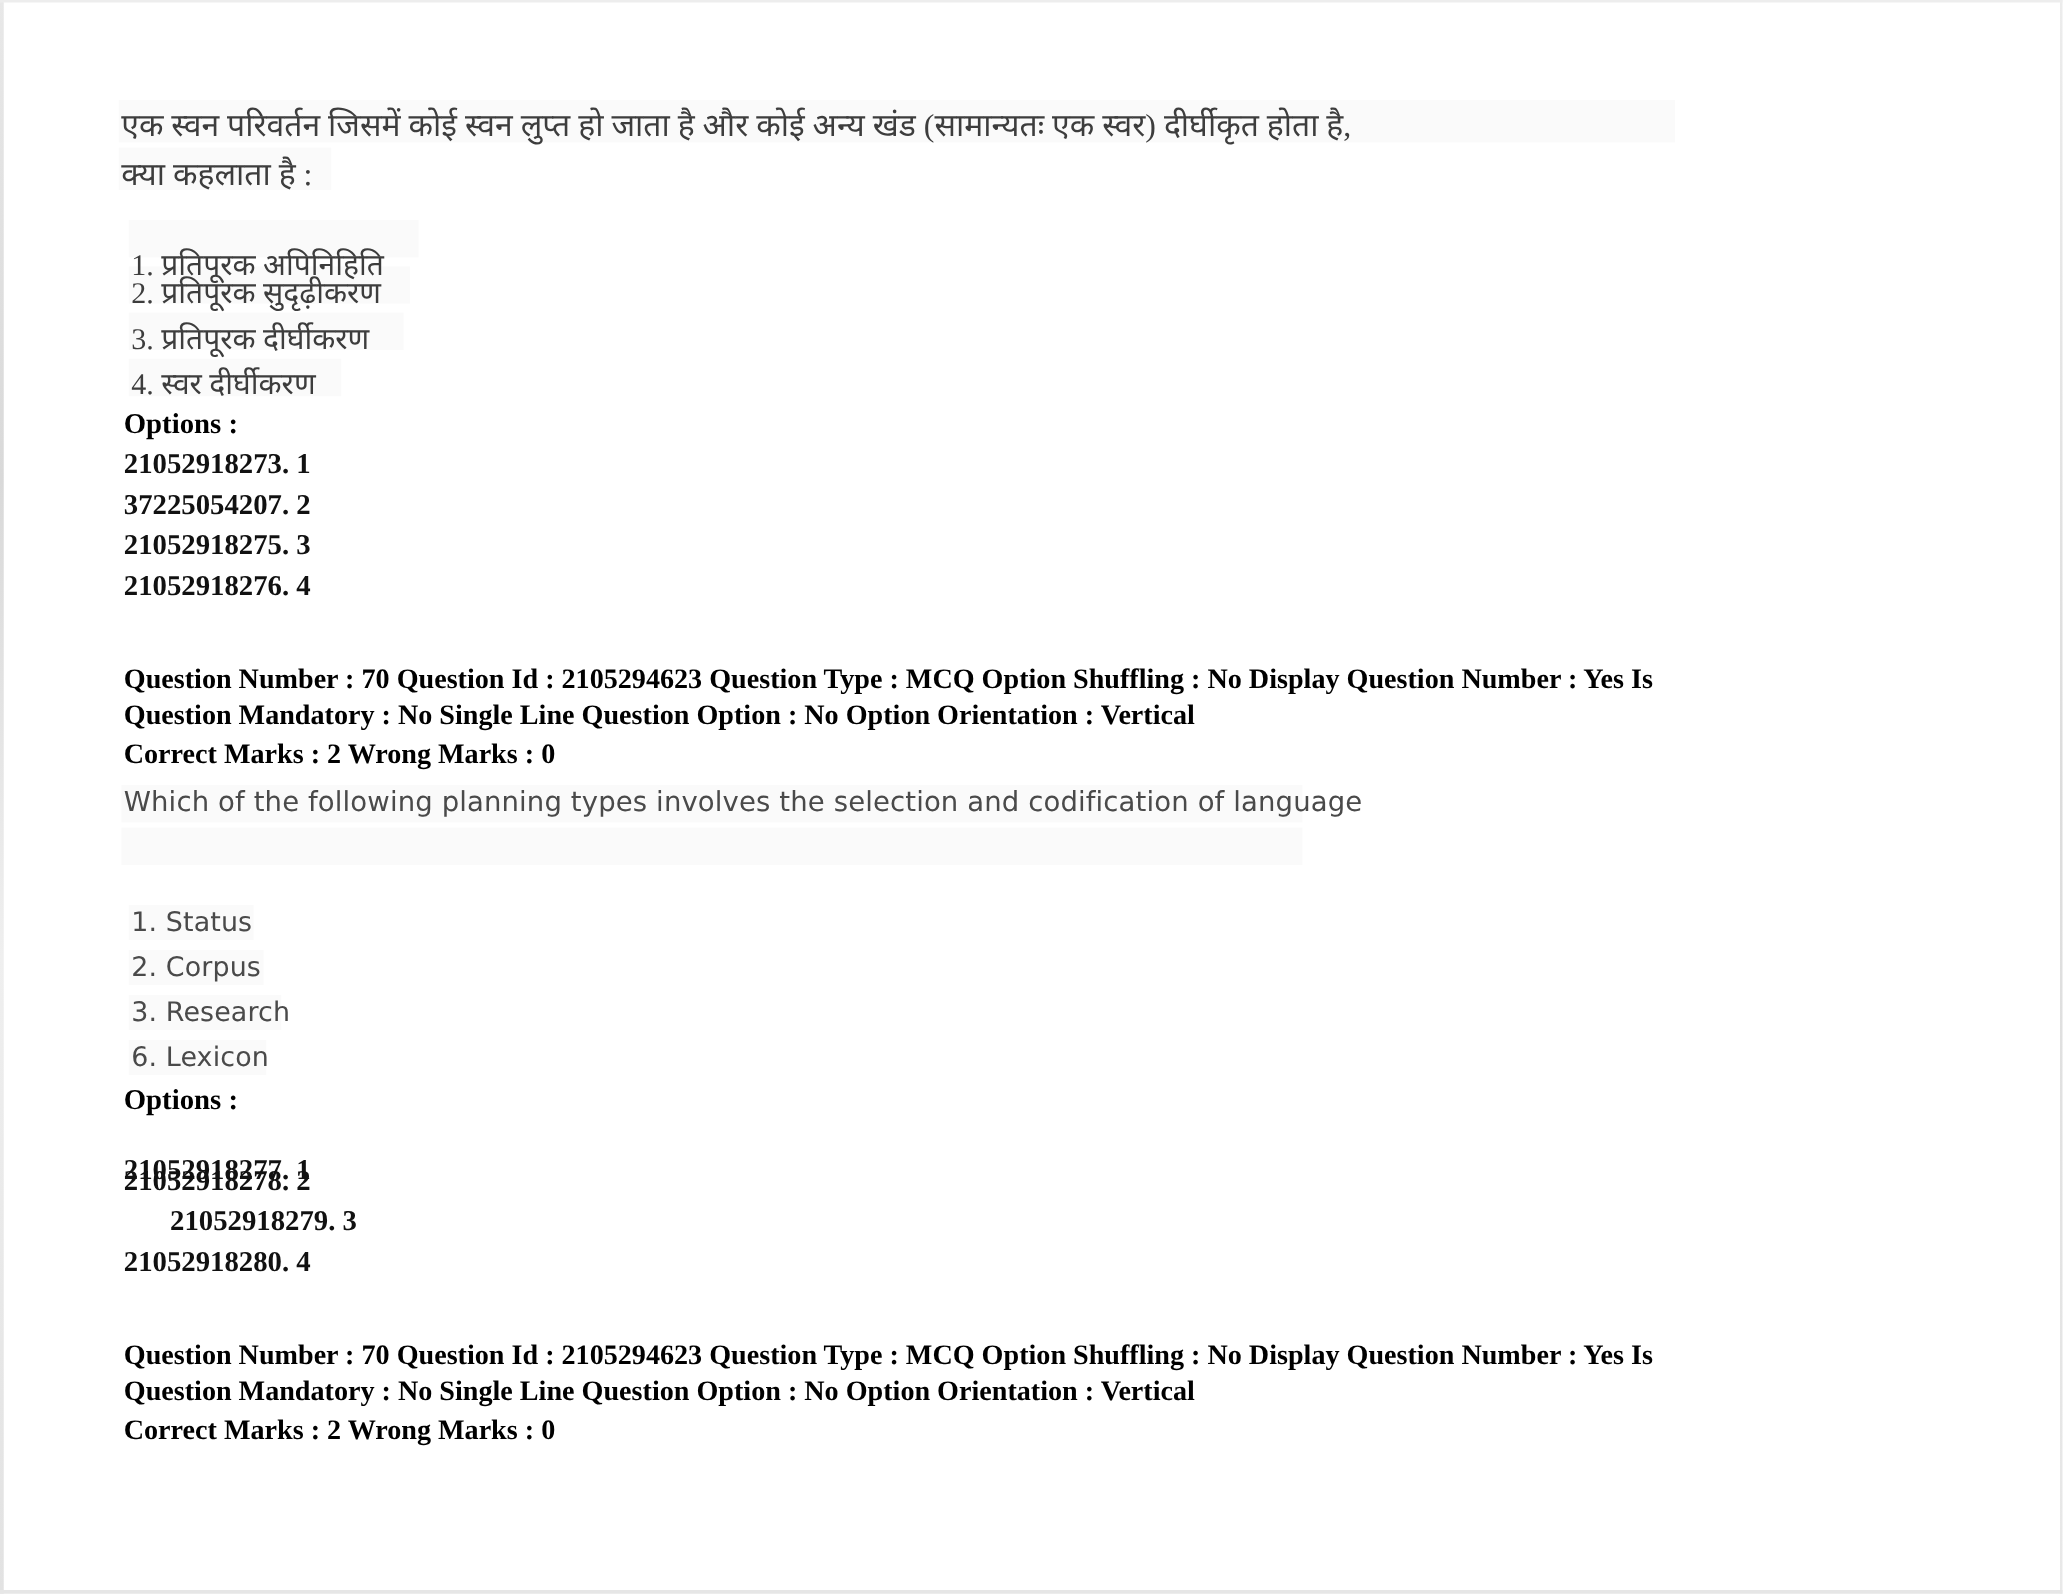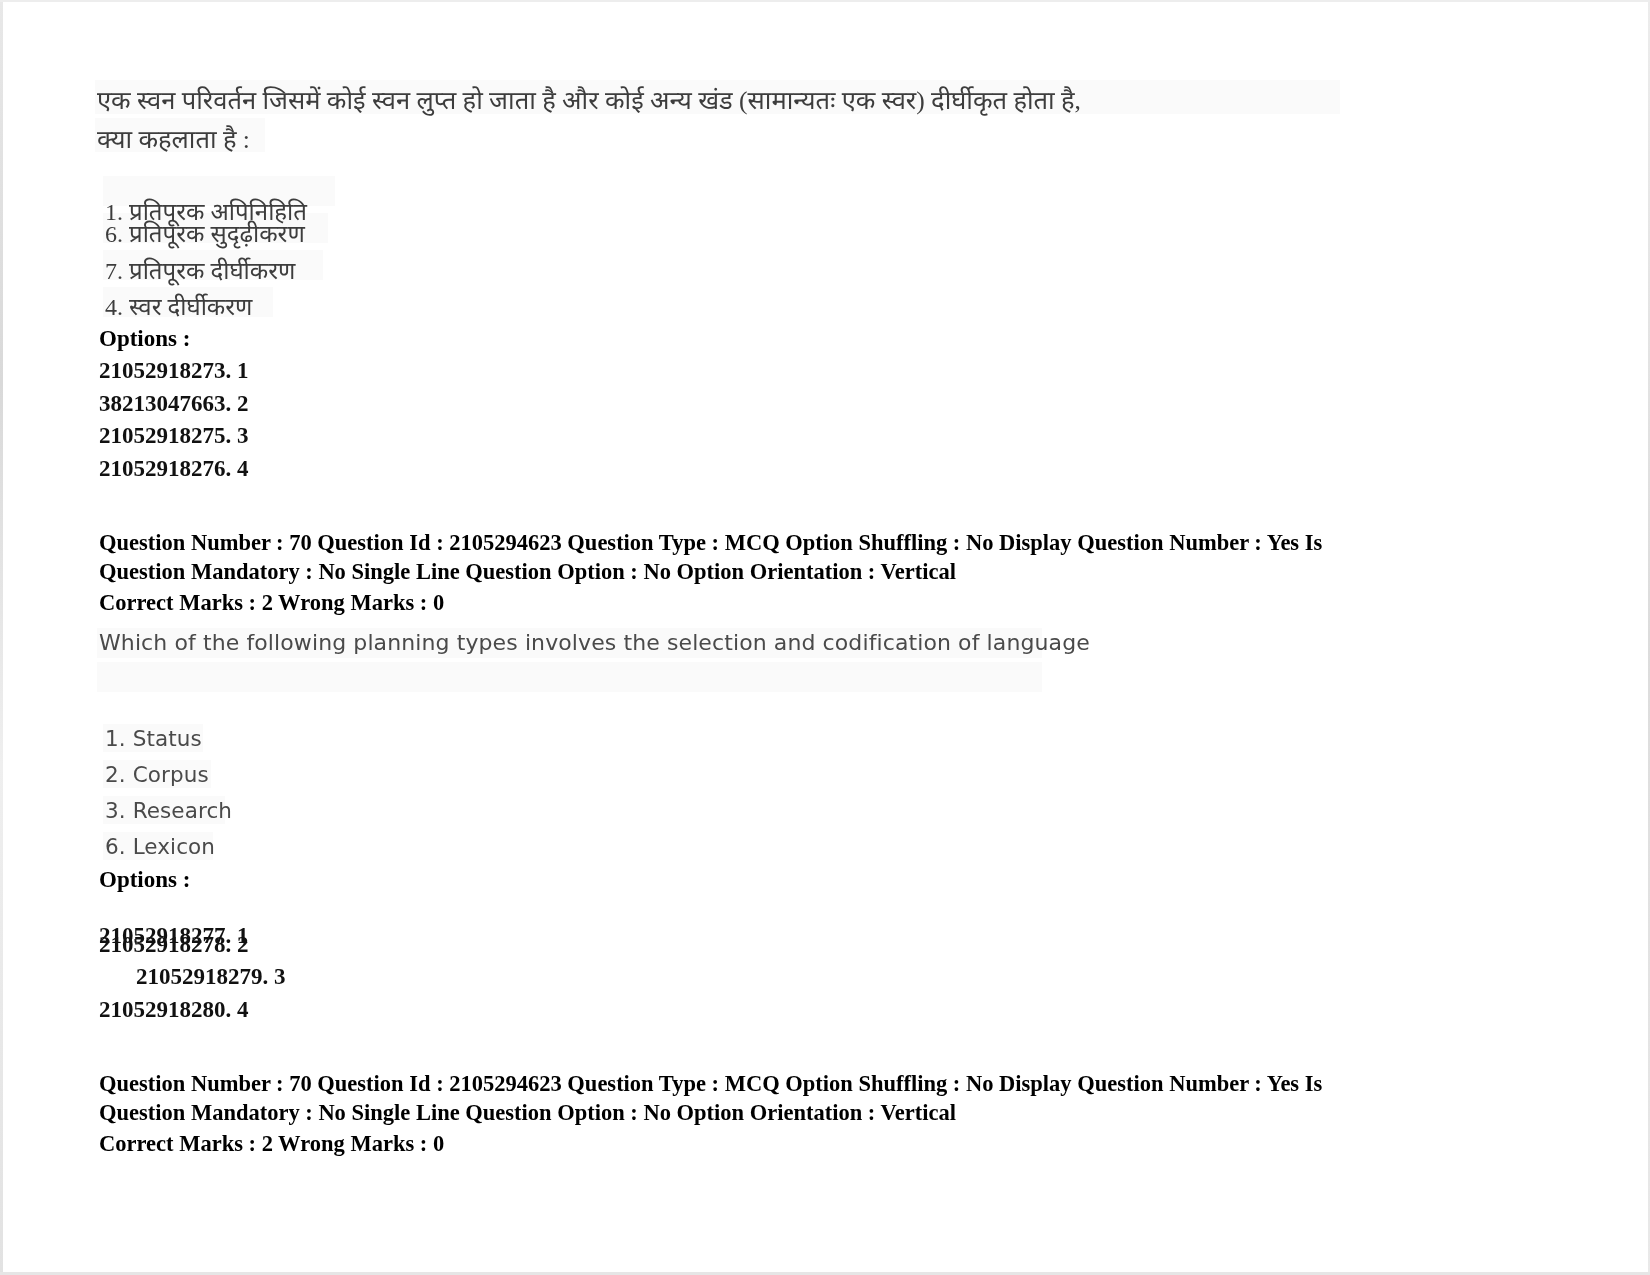--- a/index.html
+++ b/index.html
@@ -155,28 +155,28 @@
 
   <div class="abs scanned-hindi" id="q-hi-line1">एक स्वन परिवर्तन जिसमें कोई स्वन लुप्त हो जाता है और कोई अन्य खंड (सामान्यतः एक स्वर) दीर्घीकृत होता है,</div>
   <div class="abs scanned-hindi" id="q-hi-line2">क्या कहलाता है :</div>
 
   <div class="smudge" style="left:103px; top:176px; width:232px; height:30px;"></div>
   <div class="smudge" style="left:103px; top:213px; width:225px; height:30px;"></div>
   <div class="smudge" style="left:103px; top:250px; width:220px; height:30px;"></div>
   <div class="smudge" style="left:103px; top:287px; width:170px; height:30px;"></div>
 
   <div class="abs scanned-hindi hi-choice" id="hi-c1">1. प्रतिपूरक अपिनिहिति</div>
-  <div class="abs scanned-hindi hi-choice" id="hi-c2">6. प्रतिपूरक सुदृढ़ीकरण</div>
-  <div class="abs scanned-hindi hi-choice" id="hi-c3">7. प्रतिपूरक दीर्घीकरण</div>
+  <div class="abs scanned-hindi hi-choice" id="hi-c2">2. प्रतिपूरक सुदृढ़ीकरण</div>
+  <div class="abs scanned-hindi hi-choice" id="hi-c3">3. प्रतिपूरक दीर्घीकरण</div>
   <div class="abs scanned-hindi hi-choice" id="hi-c4">4. स्वर दीर्घीकरण</div>
 
   <div class="abs options-label" id="opts1-label">Options :</div>
 
   <div class="abs option-id opt1-row" id="o1r1">21052918273. 1</div>
-  <div class="abs option-id opt1-row" id="o1r2">38213047663. 2</div>
+  <div class="abs option-id opt1-row" id="o1r2">37225054207. 2</div>
   <div class="abs option-id opt1-row" id="o1r3">21052918275. 3</div>
   <div class="abs option-id opt1-row" id="o1r4">21052918276. 4</div>
 
   <div class="abs meta-line" id="meta1-l1">Question Number : 70 Question Id : 2105294623 Question Type : MCQ Option Shuffling : No Display Question Number : Yes Is</div>
   <div class="abs meta-line" id="meta1-l2">Question Mandatory : No Single Line Question Option : No Option Orientation : Vertical</div>
   <div class="abs meta-line" id="meta1-l3">Correct Marks : 2 Wrong Marks : 0</div>
 
   <div class="smudge" style="left:97px; top:628px; width:945px; height:30px;"></div>
   <div class="smudge" style="left:97px; top:662px; width:945px; height:30px;"></div>
 

